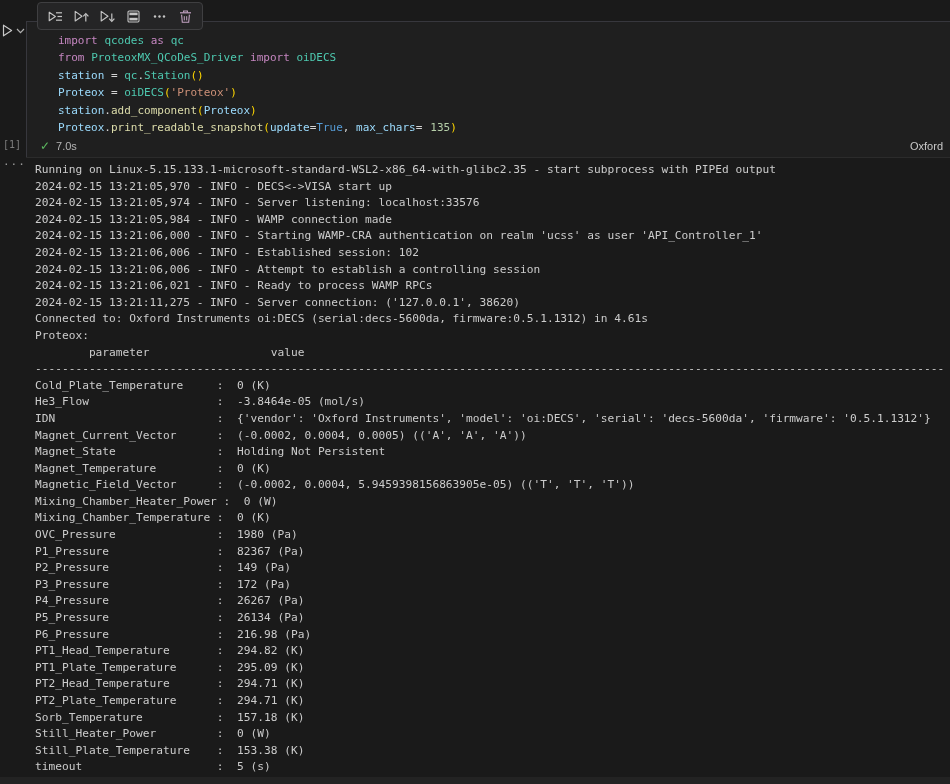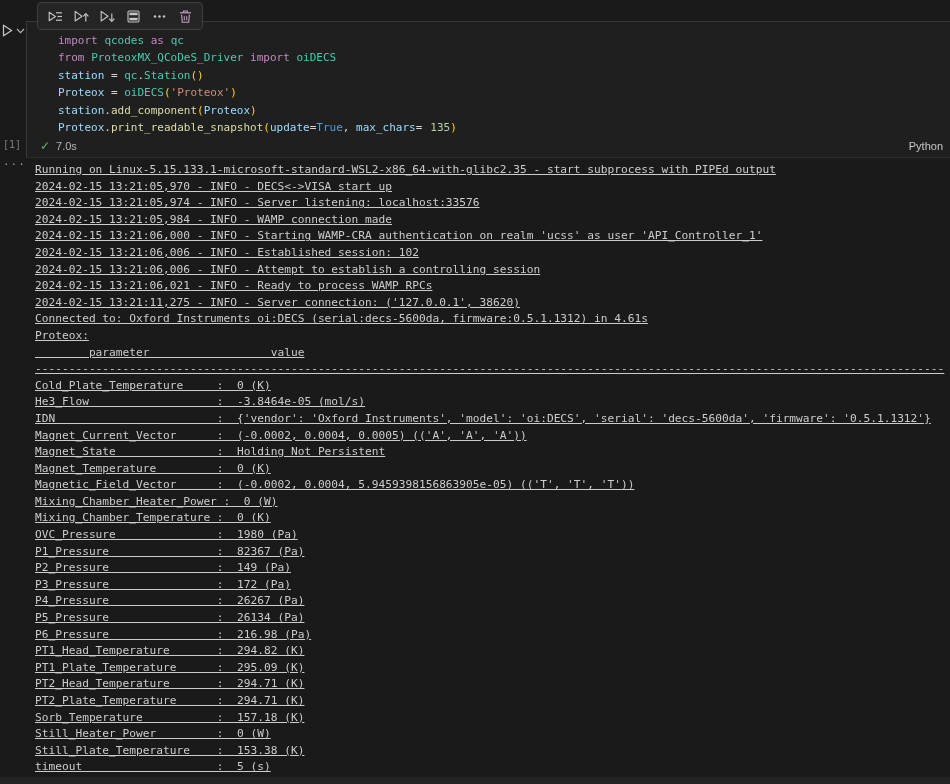--- a/index.html
+++ b/index.html
@@ -61,21 +61,21 @@
   .check { color:#5bb65f; font-size:12px; }
 
   
   .output-zone { position:absolute; left:0; top:162px; right:0; bottom:0; }
   .output-options {
     position:absolute; left:3px; top:-4px; color:#9a9a9a; font-size:11px;
     letter-spacing:1px; cursor:pointer;
   }
   .output-text {
     position:absolute; left:35px; top:0; right:0;
-    font-size:11.2px; line-height:16.6px; white-space:pre; color:#cccccc;text-decoration:underline;
+    font-size:11.2px; line-height:16.6px; white-space:pre; color:#cccccc;
   }
   .bottom-strip { position:absolute; left:0; bottom:0; width:100%; height:7px; background:#232323; }
 </style>
 </head>
 <body>
 
 <div class="gutter-run">
   <span style="cursor:pointer;">
     <svg width="11" height="13" viewBox="0 0 11 13">
       <path d="M1.5 1.2 L9.6 6.5 L1.5 11.8 Z" fill="none" stroke="#c8c8c8" stroke-width="1.2" stroke-linejoin="round"></path>
@@ -152,20 +152,20 @@
   <div class="code-area"><div><span class="tok-kw">import</span><span class="tok-op"> </span><span class="tok-mod">qcodes</span><span class="tok-op"> </span><span class="tok-kw">as</span><span class="tok-op"> </span><span class="tok-mod">qc</span></div><div><span class="tok-kw">from</span><span class="tok-op"> </span><span class="tok-mod">ProteoxMX_QCoDeS_Driver</span><span class="tok-op"> </span><span class="tok-kw">import</span><span class="tok-op"> </span><span class="tok-mod">oiDECS</span></div><div><span class="tok-var">station</span><span class="tok-op"> = </span><span class="tok-mod">qc</span><span class="tok-op">.</span><span class="tok-mod">Station</span><span class="tok-br">()</span></div><div><span class="tok-var">Proteox</span><span class="tok-op"> = </span><span class="tok-mod">oiDECS</span><span class="tok-br">(</span><span class="tok-str">'Proteox'</span><span class="tok-br">)</span></div><div><span class="tok-var">station</span><span class="tok-op">.</span><span class="tok-fn">add_component</span><span class="tok-br">(</span><span class="tok-var">Proteox</span><span class="tok-br">)</span></div><div><span class="tok-var">Proteox</span><span class="tok-op">.</span><span class="tok-fn">print_readable_snapshot</span><span class="tok-br">(</span><span class="tok-var">update</span><span class="tok-op">=</span><span class="tok-const">True</span><span class="tok-op">, </span><span class="tok-var">max_chars</span><span class="tok-op">=</span><span class="tok-num">135</span><span class="tok-br">)</span></div></div>
 </div>
 
 <div class="exec-count">[1]</div>
 
 <div class="status-row">
   <div class="status-left">
     <span class="check">✓</span>
     <span>7.0s</span>
   </div>
-  <div class="status-right">Python</div>
+  <div class="status-right">Oxford</div>
 </div>
 
 <div class="output-zone">
   <div class="output-options">···</div>
   <div class="output-text"><div>Running on Linux-5.15.133.1-microsoft-standard-WSL2-x86_64-with-glibc2.35 - start subprocess with PIPEd output</div><div>2024-02-15 13:21:05,970 - INFO - DECS&lt;-&gt;VISA start up</div><div>2024-02-15 13:21:05,974 - INFO - Server listening: localhost:33576</div><div>2024-02-15 13:21:05,984 - INFO - WAMP connection made</div><div>2024-02-15 13:21:06,000 - INFO - Starting WAMP-CRA authentication on realm 'ucss' as user 'API_Controller_1'</div><div>2024-02-15 13:21:06,006 - INFO - Established session: 102</div><div>2024-02-15 13:21:06,006 - INFO - Attempt to establish a controlling session</div><div>2024-02-15 13:21:06,021 - INFO - Ready to process WAMP RPCs</div><div>2024-02-15 13:21:11,275 - INFO - Server connection: ('127.0.0.1', 38620)</div><div>Connected to: Oxford Instruments oi:DECS (serial:decs-5600da, firmware:0.5.1.1312) in 4.61s</div><div>Proteox:</div><div>        parameter                  value</div><div>---------------------------------------------------------------------------------------------------------------------------------------</div><div>Cold_Plate_Temperature     :  0 (K)</div><div>He3_Flow                   :  -3.8464e-05 (mol/s)</div><div>IDN                        :  {'vendor': 'Oxford Instruments', 'model': 'oi:DECS', 'serial': 'decs-5600da', 'firmware': '0.5.1.1312'}</div><div>Magnet_Current_Vector      :  (-0.0002, 0.0004, 0.0005) (('A', 'A', 'A'))</div><div>Magnet_State               :  Holding Not Persistent</div><div>Magnet_Temperature         :  0 (K)</div><div>Magnetic_Field_Vector      :  (-0.0002, 0.0004, 5.9459398156863905e-05) (('T', 'T', 'T'))</div><div>Mixing_Chamber_Heater_Power :  0 (W)</div><div>Mixing_Chamber_Temperature :  0 (K)</div><div>OVC_Pressure               :  1980 (Pa)</div><div>P1_Pressure                :  82367 (Pa)</div><div>P2_Pressure                :  149 (Pa)</div><div>P3_Pressure                :  172 (Pa)</div><div>P4_Pressure                :  26267 (Pa)</div><div>P5_Pressure                :  26134 (Pa)</div><div>P6_Pressure                :  216.98 (Pa)</div><div>PT1_Head_Temperature       :  294.82 (K)</div><div>PT1_Plate_Temperature      :  295.09 (K)</div><div>PT2_Head_Temperature       :  294.71 (K)</div><div>PT2_Plate_Temperature      :  294.71 (K)</div><div>Sorb_Temperature           :  157.18 (K)</div><div>Still_Heater_Power         :  0 (W)</div><div>Still_Plate_Temperature    :  153.38 (K)</div><div>timeout                    :  5 (s)</div></div>
   <div class="bottom-strip"></div>
 </div>
 
 </body></html>

